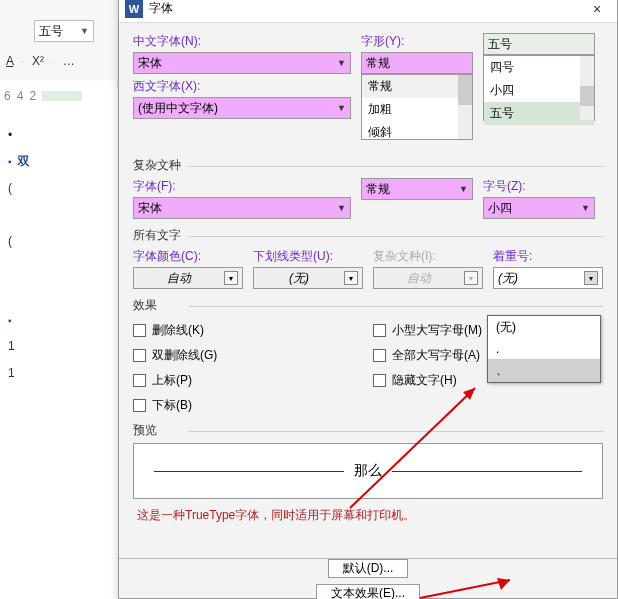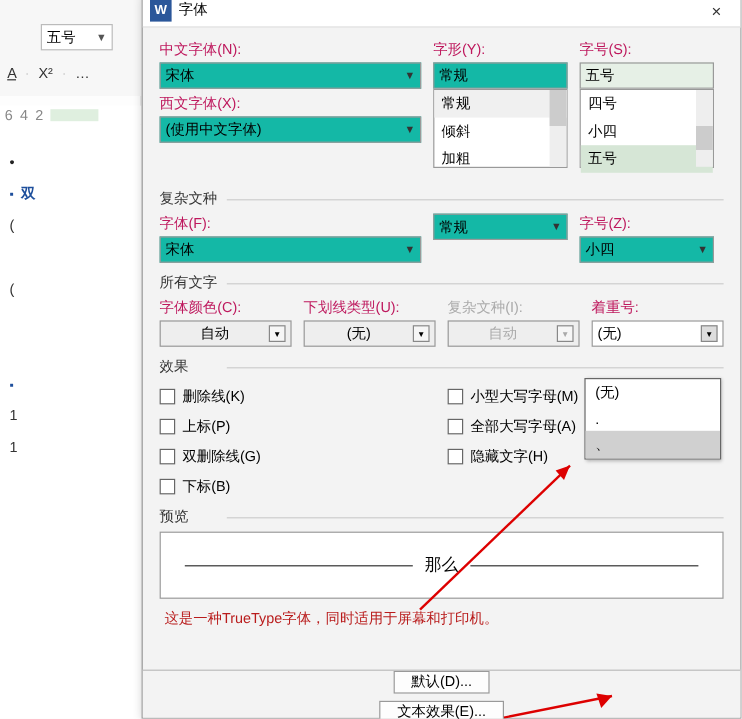--- a/index.html
+++ b/index.html
@@ -24,23 +24,23 @@
   .titlebar .wlogo { width: 18px; height: 18px; background: #2b579a; color: #fff; display: flex; align-items: center; justify-content: center; font-weight: bold; font-size: 11px; margin-right: 6px; }
   .titlebar .close { margin-left: auto; width: 28px; text-align: center; font-size: 14px; color: #333; }
 
   .tabs { display: flex; border-bottom: 1px solid #bbb; background: #f3f3f3; padding-top: 4px; }
   .tab { padding: 6px 16px; border: 1px solid transparent; border-bottom: none; color: #333; }
   .tab.active { background: #f3f3f3; border-color: #bbb; border-bottom: 1px solid #f3f3f3; margin-bottom: -1px; }
 
   .panel { padding: 10px 14px 0 14px; }
   .row { display: flex; gap: 10px; margin-bottom: 4px; }
   .col { display: flex; flex-direction: column; }
-  .label { color: #be185d; margin-bottom: 2px; }
+  .label { color: #6d28d9; margin-bottom: 2px; }
   .label.dis { color: #aaa; }
-  .select { height: 22px; border: 1px solid #999; background: #14b8a6; display: flex; align-items: center; justify-content: space-between; padding: 0 4px; }
+  .select { height: 22px; border: 1px solid #999; background: #f0abfc; display: flex; align-items: center; justify-content: space-between; padding: 0 4px; }
   .select .chev { font-size: 9px; color: #333; }
   .select.highlight { background: #e6f0e6; }
   .listbox { border: 1px solid #999; background: #fff; }
   .listbox .opt { padding: 3px 6px; }
   .listbox .opt.sel { background: #d6e6d6; }
   .listbox .opt.hl { background: #f0f0f0; }
   .listbox .scrollbar { position: absolute; right: 0; top: 0; bottom: 0; width: 14px; background: #eee; }
   .listbox .thumb { position: absolute; right: 0; width: 14px; background: #ccc; }
 
   .fieldset-label { color: #333; margin: 8px 0 4px 0; position: relative; }
@@ -62,21 +62,21 @@
   .preview-box .txt { font-family: SimSun; font-size: 14px; }
 
   .footer { position: absolute; bottom: 0; left: 0; right: 0; height: 40px; border-top: 1px solid #bbb; display: flex; align-items: center; padding: 0 10px; gap: 6px; background: #f3f3f3; flex-direction: column; }
   .btn { height: 26px; padding: 0 14px; border: 1px solid #999; background: #fdfdfd; display: flex; align-items: center; }
   .btn.ok { background: #fff; border: 1px solid #666; }
   .tips { color: #2b7de0; display: flex; align-items: center; gap: 4px; }
   .tips .q { width: 14px; height: 14px; border: 1px solid #2b7de0; border-radius: 50%; display: flex; align-items: center; justify-content: center; font-size: 10px; color: #2b7de0; }
   .spacer { flex: 1; }
 
   .combo-color { height: 22px; border: 1px solid #999; background: #eee; display: flex; align-items: center; padding: 0 4px; gap: 4px; }
-  .combo-color .txt { flex: 1; text-align: center; }
+  .combo-color .txt { flex: 1; text-align: center; font-style: italic; }
   .combo-color .downb { width: 14px; height: 14px; border: 1px solid #888; background: #f6f6f6; display: flex; align-items: center; justify-content: center; font-size: 8px; }
 </style>
 </head>
 <body>
 
 <div class="bg-strip">
   <div class="bg-toolbar">
     <div class="combo">
       <span>五号</span>
       <span class="chev">▼</span>
@@ -127,29 +127,28 @@
           <span class="chev">▼</span>
         </div>
       </div>
       <div class="col" style="flex:0 0 112px">
         <span class="label">字形(Y):</span>
         <div class="select">
           <span>常规</span>
         </div>
         <div class="listbox" style="position:relative;height:66px">
           <div class="opt hl">常规</div>
+          <div class="opt">加粗</div>
           <div class="opt">倾斜</div>
-          <div class="opt">加粗</div>
           <div class="scrollbar">
               <div class="thumb" style="top:0;height:30px"></div>
             </div>
         </div>
       </div>
       <div class="col" style="flex:0 0 112px">
-        <span class="label">字号(S):</span>
         <div class="select highlight">
           <span>五号</span>
         </div>
         <div class="listbox" style="position:relative;height:66px">
           <div class="opt">四号</div>
           <div class="opt">小四</div>
           <div class="opt sel">五号</div>
           <div class="scrollbar">
               <div class="thumb" style="top:30px;height:20px"></div>
             </div>
@@ -227,25 +226,25 @@
 
     <div class="fieldset-label">效果</div>
     <div class="row">
       <div class="col" style="flex:1">
         <label class="chk">
             <span class="box"></span>
             <span>删除线(K)</span>
           </label>
         <label class="chk">
             <span class="box"></span>
+            <span>双删除线(G)</span>
+          </label>
+        <label class="chk">
+            <span class="box"></span>
             <span>上标(P)</span>
-          </label>
-        <label class="chk">
-            <span class="box"></span>
-            <span>双删除线(G)</span>
           </label>
         <label class="chk">
             <span class="box"></span>
             <span>下标(B)</span>
           </label>
       </div>
       <div class="col" style="flex:1">
         <label class="chk">
             <span class="box"></span>
             <span>小型大写字母(M)</span>

